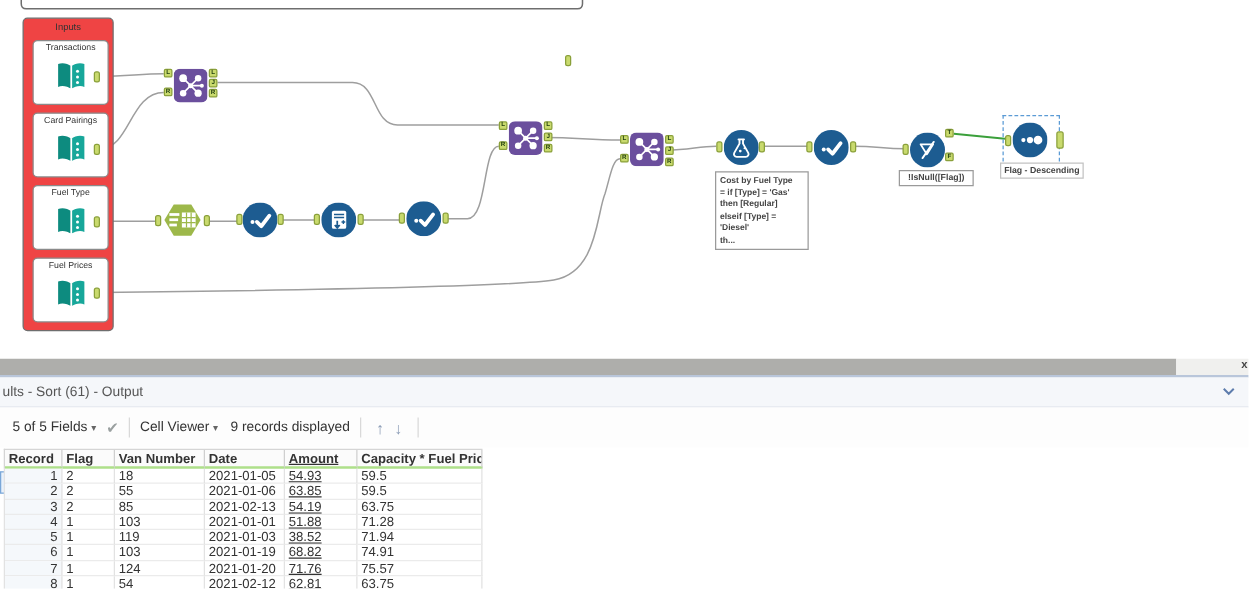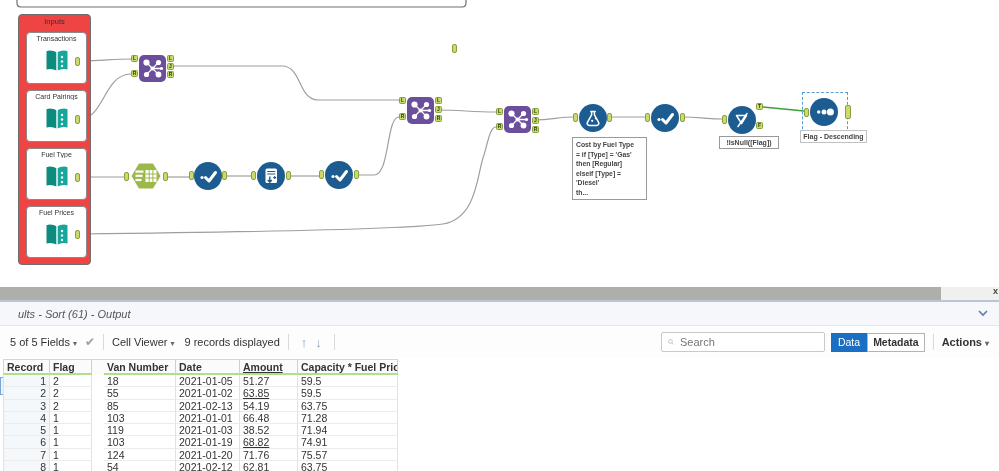--- a/index.html
+++ b/index.html
@@ -29,21 +29,21 @@
   
   .splitter{position:absolute;left:0;top:287px;width:999px;height:13px;}
   .splitter .dark{position:absolute;left:0;top:0;width:941px;height:13px;background:#aeaeab;}
   .splitter .light{position:absolute;left:941px;top:0;width:58px;height:13px;background:#f0f0ee;}
   .splitter .close-x{position:absolute;right:1px;top:-1px;font-size:9px;color:#444;font-weight:bold;}
   
   .results{position:absolute;left:0;top:300px;width:999px;height:171px;background:#fff;
            border-top:2px solid #b9c6da;box-sizing:border-box;}
   .res-header{position:relative;height:23px;background:#f5f7fa;border-bottom:1px solid #e3e7ee;
               display:flex;align-items:center;}
-  .res-title{font-size:11px;color:#555;padding-left:18px;font-style:italic;}
+  .res-title{font-size:11px;color:#555;padding-left:2px;}
   .res-chevron{position:absolute;right:10px;top:5px;}
   .res-toolbar{position:relative;height:32px;display:flex;align-items:center;background:#fdfdfd;
                font-size:11px;color:#333;}
   .tb-item{margin-left:10px;white-space:nowrap;}
   .caret{font-size:8px;color:#666;margin-left:3px;}
   .check-ic{color:#9aa0a0;font-size:12px;margin-left:8px;}
   .vdiv{width:1px;height:16px;background:#d9d9d9;margin:0 8px;display:inline-block;}
   .arrow-ic{color:#8b9cb6;font-size:13px;margin:0 4px;}
   .tb-right{margin-left:auto;display:flex;align-items:center;}
   .search-box{width:162px;height:18px;border:1px solid #c9c9c9;border-radius:2px;background:#fff;
@@ -57,21 +57,21 @@
   
   .res-table{position:absolute;left:3px;top:57px;}
   .thead{display:flex;background:#fbfbfb;border-top:1px solid #d5d5d5;border-left:1px solid #d5d5d5;}
   .th{box-sizing:border-box;border-right:1px solid #cfcfcf;border-bottom:2px solid #aee08a;
       font-size:10.5px;font-weight:bold;color:#333;padding:1px 3px 0 3px;height:15px;line-height:12px;
       white-space:nowrap;overflow:hidden;}
   .tbody{border-left:1px solid #e2e2e2;}
   .tr{display:flex;height:12.3px;}
   .td{box-sizing:border-box;border-right:1px solid #e2e2e2;border-bottom:1px solid #ebebeb;
       font-size:10.5px;color:#333;padding:0 3px;line-height:12px;white-space:nowrap;overflow:hidden;}
-  .c0{width:46px;} .c1{width:42px;} .c2{width:72px;margin-left:12px;} .c3{width:64px;} .c4{width:58px;text-decoration:underline;} .c5{width:100px;}
+  .c0{width:46px;} .c1{width:42px;} .c2{width:72px;} .c3{width:64px;} .c4{width:58px;text-decoration:underline;} .c5{width:100px;}
   .td.c0{text-align:right;background:#f5f8fb;}
   .row-marker{position:absolute;left:0;top:75px;width:5px;height:18px;border:1px solid #7aa7d8;
               background:#eaf2fb;box-sizing:border-box;}
 </style>
 </head>
 <body>
 
 <div class="screen">
 
   <div class="canvas">
@@ -349,79 +349,64 @@
       <span class="vdiv"></span>
       <span class="tb-item" style="margin-left:0;">
         <span>Cell Viewer</span><span class="caret">▾</span>
       </span>
       <span class="tb-item">9 records displayed</span>
       <span class="vdiv"></span>
       <span class="arrow-ic">↑</span>
       <span class="arrow-ic">↓</span>
       <span class="vdiv"></span>
 
-      <span class="tb-right">
-        <span class="search-box">
-          <svg width="14" height="14" viewBox="0 0 14 14" style="margin:0 3px 0 5px;">
-            <circle cx="6" cy="6" r="3.4" fill="none" stroke="#b0b0b0" stroke-width="1.2"></circle>
-            <path d="M8.6,8.6 L11.5,11.5" stroke="#b0b0b0" stroke-width="1.2"></path>
-          </svg>
-          <input placeholder="Search" style="">
-        </span>
-        <span class="btn btn-data">Data</span>
-        <span class="btn btn-meta">Metadata</span>
-        <span class="vdiv"></span>
-        <span class="actions">
-          <span>Actions</span><span class="caret">▾</span>
-        </span>
-      </span>
     </div>
 
     <div class="row-marker"></div>
 
     <div class="res-table">
       <div class="thead">
           <div class="th c0">Record</div>
           <div class="th c1">Flag</div>
           <div class="th c2">Van Number</div>
           <div class="th c3">Date</div>
           <div class="th c4">Amount</div>
           <div class="th c5">Capacity * Fuel Price</div>
         </div>
       <div class="tbody">
           <div class="tr">
             <div class="td c0">1</div>
             <div class="td c1">2</div>
             <div class="td c2">18</div>
             <div class="td c3">2021-01-05</div>
-            <div class="td c4">51.27</div>
+            <div class="td c4">54.93</div>
             <div class="td c5">59.5</div>
           </div>
           <div class="tr">
             <div class="td c0">2</div>
             <div class="td c1">2</div>
             <div class="td c2">55</div>
-            <div class="td c3">2021-01-02</div>
+            <div class="td c3">2021-01-06</div>
             <div class="td c4">63.85</div>
             <div class="td c5">59.5</div>
           </div>
           <div class="tr">
             <div class="td c0">3</div>
             <div class="td c1">2</div>
             <div class="td c2">85</div>
             <div class="td c3">2021-02-13</div>
             <div class="td c4">54.19</div>
             <div class="td c5">63.75</div>
           </div>
           <div class="tr">
             <div class="td c0">4</div>
             <div class="td c1">1</div>
             <div class="td c2">103</div>
             <div class="td c3">2021-01-01</div>
-            <div class="td c4">66.48</div>
+            <div class="td c4">51.88</div>
             <div class="td c5">71.28</div>
           </div>
           <div class="tr">
             <div class="td c0">5</div>
             <div class="td c1">1</div>
             <div class="td c2">119</div>
             <div class="td c3">2021-01-03</div>
             <div class="td c4">38.52</div>
             <div class="td c5">71.94</div>
           </div>

